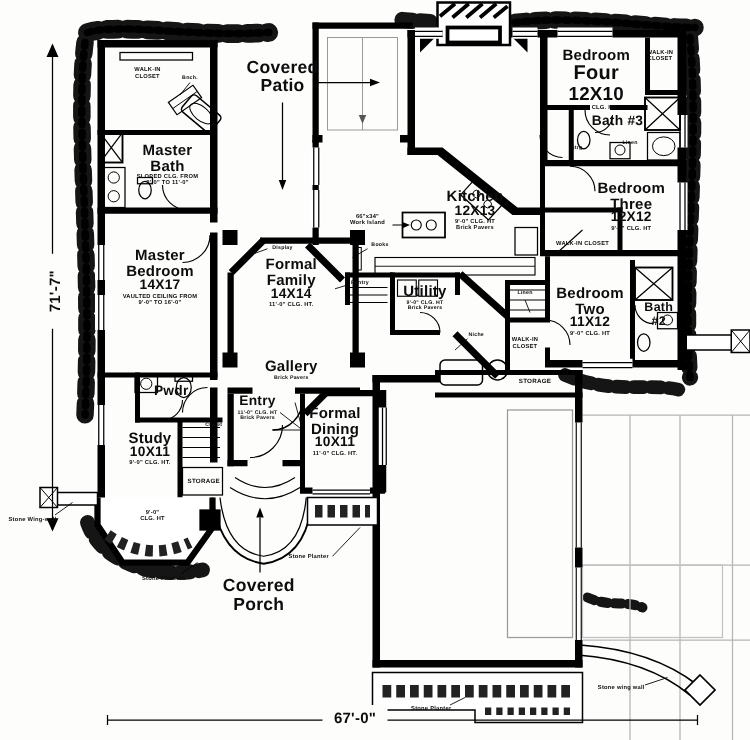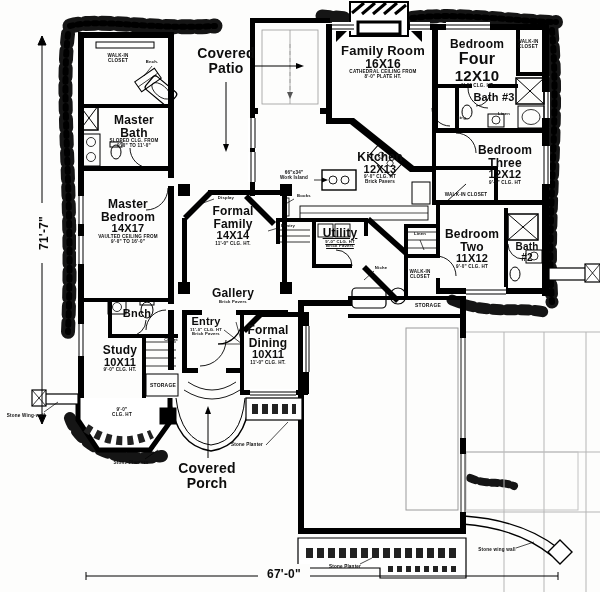--- a/index.html
+++ b/index.html
@@ -372,26 +372,20 @@
 
   <rect x="34" y="203" width="18" height="60" fill="#fdfdfc"></rect>
   <rect x="258" y="564" width="52" height="16" fill="#fdfdfc"></rect>
 </svg>
 
 <div id="labels">
       <div class="lbl" style="left: 226px; top: 46px;">
         <div style="font-size: 14px;">Covered</div>
         <div style="font-size: 14px;">Patio</div>
       </div>
-      <div class="lbl" style="left: 383px; top: 44px;">
-        <div style="font-size: 13px;">Family Room</div>
-        <div style="font-size: 12px;">16X16</div>
-        <div style="font-size: 4.6px;">CATHEDRAL CEILING FROM</div>
-        <div style="font-size: 4.6px;">8'-0" PLATE HT.</div>
-      </div>
       <div class="lbl" style="left: 477px; top: 38px;">
         <div style="font-size: 12px;">Bedroom</div>
         <div style="font-size: 16px;">Four</div>
         <div style="font-size: 15px;">12X10</div>
         <div style="font-size: 4.6px;">9'-0" CLG. HT</div>
       </div>
       <div class="lbl" style="left: 528px; top: 40px;">
         <div style="font-size: 4.6px;">WALK-IN</div>
         <div style="font-size: 4.6px;">CLOSET</div>
       </div>
@@ -442,21 +436,21 @@
         <div style="font-size: 11px;">12X13</div>
         <div style="font-size: 4.6px;">9'-0" CLG. HT</div>
         <div style="font-size: 4.6px;">Brick Pavers</div>
       </div>
       <div class="lbl" style="left: 304px; top: 194px;">
         <div style="font-size: 4.2px;">Books</div>
       </div>
       <div class="lbl" style="left: 288px; top: 224px;">
         <div style="font-size: 4.2px;">Pantry</div>
       </div>
-      <div class="lbl" style="left: 340px; top: 227px; text-decoration: underline;">
+      <div class="lbl" style="left: 340px; top: 227px;">
         <div style="font-size: 12px;">Utility</div>
         <div style="font-size: 4.2px;">9'-0" CLG. HT</div>
         <div style="font-size: 4.2px;">Brick Pavers</div>
       </div>
       <div class="lbl" style="left: 381px; top: 266px;">
         <div style="font-size: 4.2px;">Niche</div>
       </div>
       <div class="lbl" style="left: 134px; top: 114px;">
         <div style="font-size: 12px;">Master</div>
         <div style="font-size: 12px;">Bath</div>
@@ -495,21 +489,21 @@
         <div style="font-size: 4.2px;">11'-0" CLG. HT</div>
         <div style="font-size: 4.2px;">Brick Pavers</div>
       </div>
       <div class="lbl" style="left: 268px; top: 324px;">
         <div style="font-size: 12px;">Formal</div>
         <div style="font-size: 12px;">Dining</div>
         <div style="font-size: 11px;">10X11</div>
         <div style="font-size: 4.6px;">11'-0" CLG. HT.</div>
       </div>
       <div class="lbl" style="left: 137px; top: 308px;">
-        <div style="font-size: 11px;">Bnch</div>
+        <div style="font-size: 11px;">Pwdr</div>
       </div>
       <div class="lbl" style="left: 120px; top: 344px;">
         <div style="font-size: 12px;">Study</div>
         <div style="font-size: 11px;">10X11</div>
         <div style="font-size: 4.6px;">9'-0" CLG. HT.</div>
       </div>
       <div class="lbl" style="left: 171px; top: 338px;">
         <div style="font-size: 4px;">Closet</div>
       </div>
       <div class="lbl" style="left: 163px; top: 383px;">

